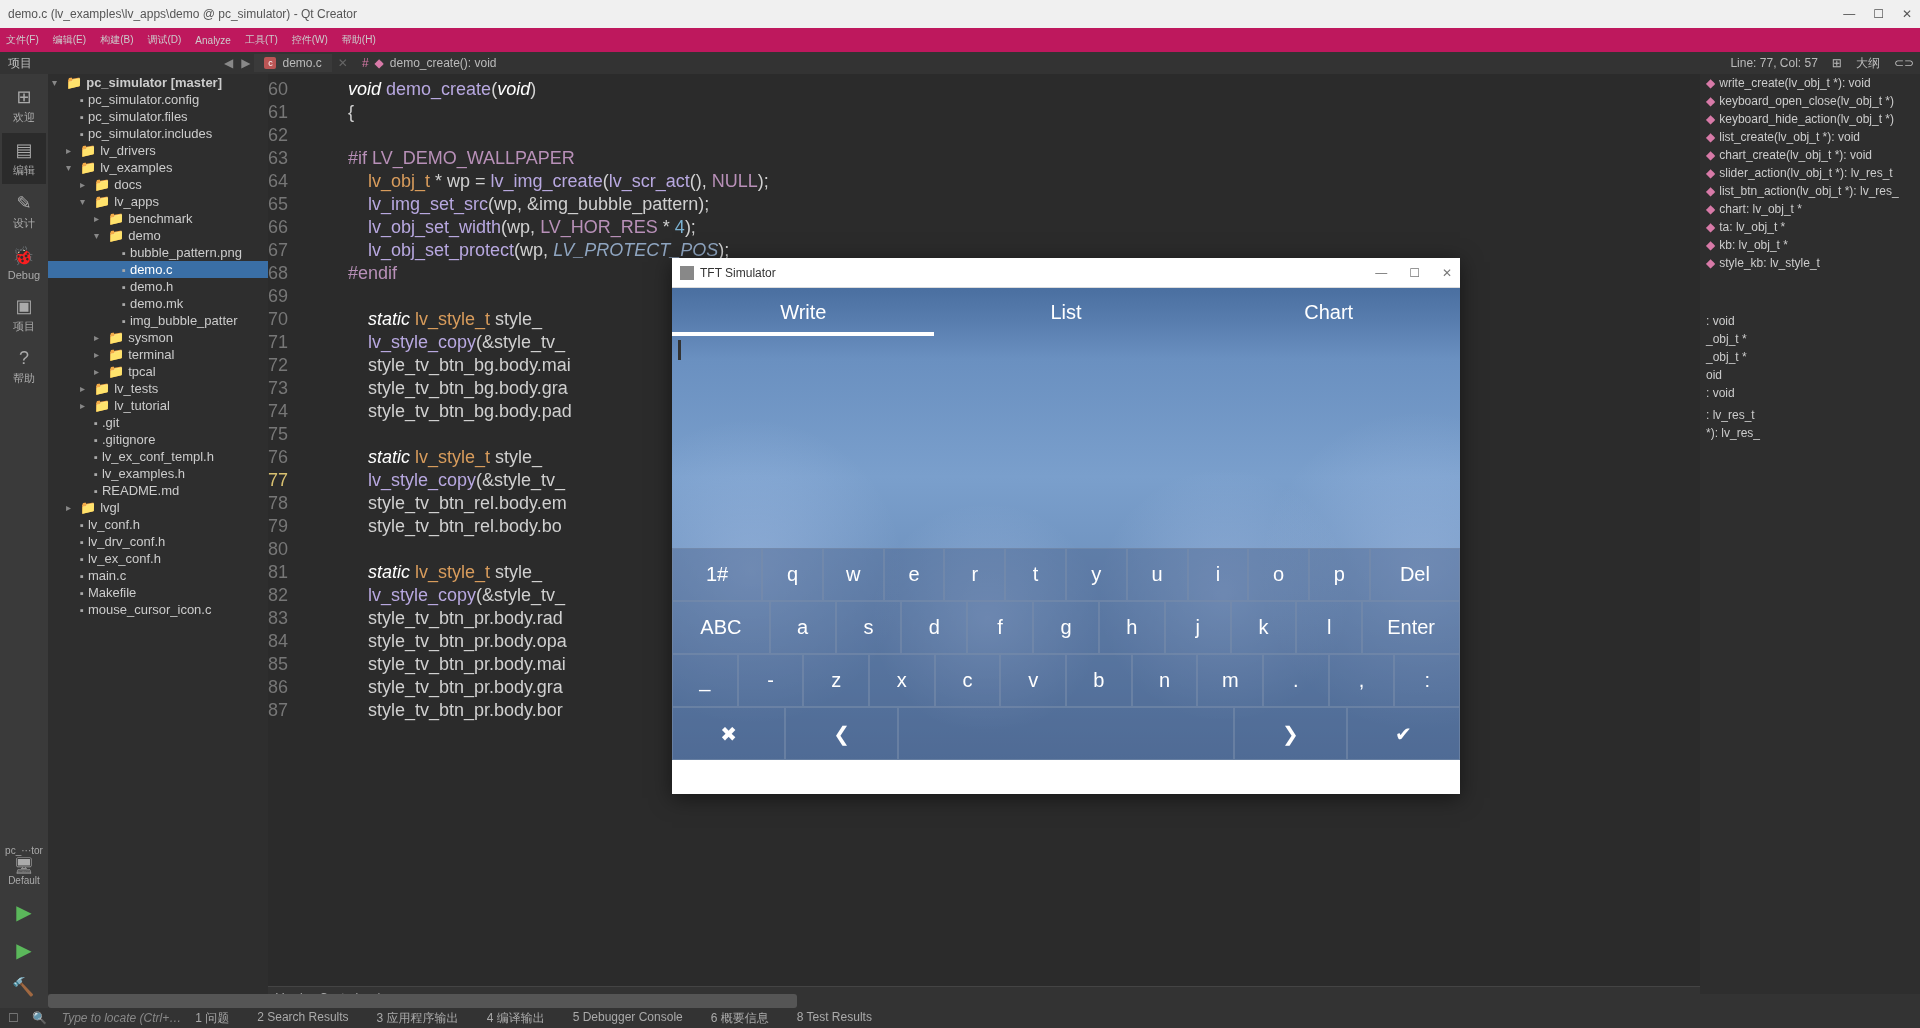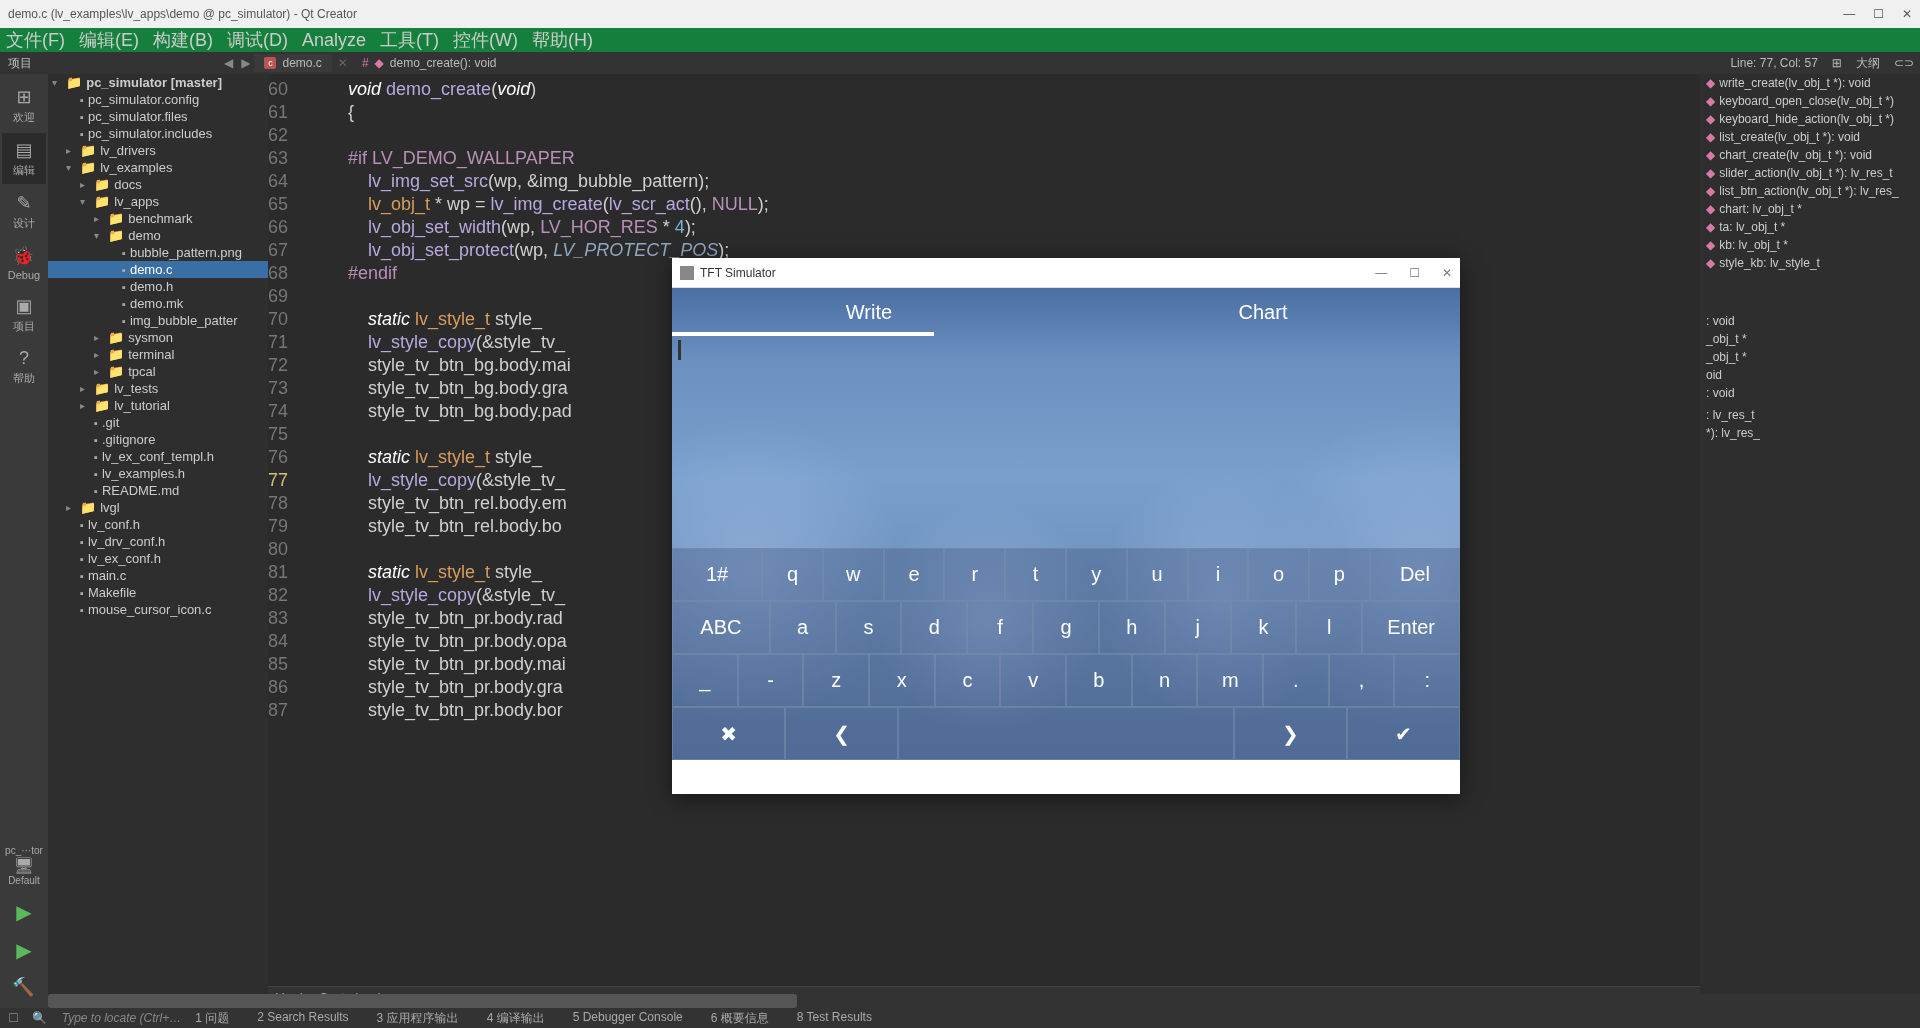--- a/index.html
+++ b/index.html
@@ -1,19 +1,19 @@
 <!DOCTYPE html>
 <html><head>
 <meta charset="utf-8">
 <style>
 * { margin:0; padding:0; box-sizing:border-box; font-family:"Segoe UI",Arial,sans-serif; }
 body { width:1920px; height:1028px; background:#2b2b2b; color:#ccc; overflow:hidden; position:relative; font-size:13px; }
 .titlebar { height:28px; background:#f0f0f0; color:#555; display:flex; align-items:center; padding:0 8px; font-size:12px; }
 .titlebar .wincontrols { margin-left:auto; display:flex; gap:18px; color:#555; }
-.menubar { height:24px; background:#15803d; color:#ccc; display:flex; align-items:center; padding:0 6px; gap:14px; font-size:18px; }
+.menubar { height:24px; background:#be185d; color:#ccc; display:flex; align-items:center; padding:0 6px; gap:14px; font-size:10px; }
 .toolbar { height:22px; background:#333; display:flex; align-items:center; font-size:12px; color:#bbb; }
 .toolbar .proj-label { padding:0 8px; }
 .toolbar .spacer { flex:1; }
 .toolbar .sep { margin:0 6px; color:#666; }
 .toolbar .filetab { background:#3a3a3a; padding:2px 10px; display:flex; align-items:center; gap:6px; }
 .toolbar .filetab .c-icon { width:12px; height:12px; background:#b55; border-radius:2px; display:inline-block; font-size:9px; color:#fff; text-align:center; line-height:12px; }
 .toolbar .bcrumb { display:flex; align-items:center; gap:6px; padding:0 8px; }
 .toolbar .pink { color:#d87aa8; }
 .toolbar .status-r { padding:0 8px; }
 .main { display:flex; height:calc(1028px - 28px - 24px - 22px - 20px); }
@@ -332,22 +332,22 @@
           <div class="ln">84</div>
           <div class="ln">85</div>
           <div class="ln">86</div>
           <div class="ln">87</div>
         </div>
       <div class="code" id="codelines">
           <div class="row"><span class="kw">void</span> <span class="fn">demo_create</span>(<span class="kw">void</span>)</div>
           <div class="row">{</div>
           <div class="row"></div>
           <div class="row"><span class="pp">#if</span> <span class="macro">LV_DEMO_WALLPAPER</span></div>
+          <div class="row">    <span class="type">lv_obj_t</span> * wp = <span class="fn">lv_img_create</span>(<span class="fn">lv_scr_act</span>(), <span class="macro">NULL</span>);</div>
           <div class="row">    <span class="fn">lv_img_set_src</span>(wp, &amp;img_bubble_pattern);</div>
-          <div class="row">    <span class="type">lv_obj_t</span> * wp = <span class="fn">lv_img_create</span>(<span class="fn">lv_scr_act</span>(), <span class="macro">NULL</span>);</div>
           <div class="row">    <span class="fn">lv_obj_set_width</span>(wp, <span class="macro">LV_HOR_RES</span> * <span class="num">4</span>);</div>
           <div class="row">    <span class="fn">lv_obj_set_protect</span>(wp, <span class="ital">LV_PROTECT_POS</span>);</div>
           <div class="row"><span class="pp">#endif</span></div>
           <div class="row"></div>
           <div class="row">    <span class="kw">static</span> <span class="type">lv_style_t</span> style_</div>
           <div class="row">    <span class="fn">lv_style_copy</span>(&amp;style_tv_</div>
           <div class="row">    style_tv_btn_bg.body.mai</div>
           <div class="row">    style_tv_btn_bg.body.gra</div>
           <div class="row">    style_tv_btn_bg.body.pad</div>
           <div class="row"></div>
@@ -458,20 +458,21 @@
     <span>TFT Simulator</span>
     <div class="swctrl">
       <span>—</span>
       <span>☐</span>
       <span>✕</span>
     </div>
   </div>
   <div class="simbody">
     <div class="simtabs">
       <div class="tab">Write</div>
+      <div class="tab">List</div>
       <div class="tab">Chart</div>
       <div class="underline"></div>
     </div>
     <div class="sim-input"></div>
     <div class="kbd" id="sim-kbd">
         <div class="krow">
           <div class="key wide15">1#</div>
           <div class="key">q</div>
           <div class="key">w</div>
           <div class="key">e</div>

